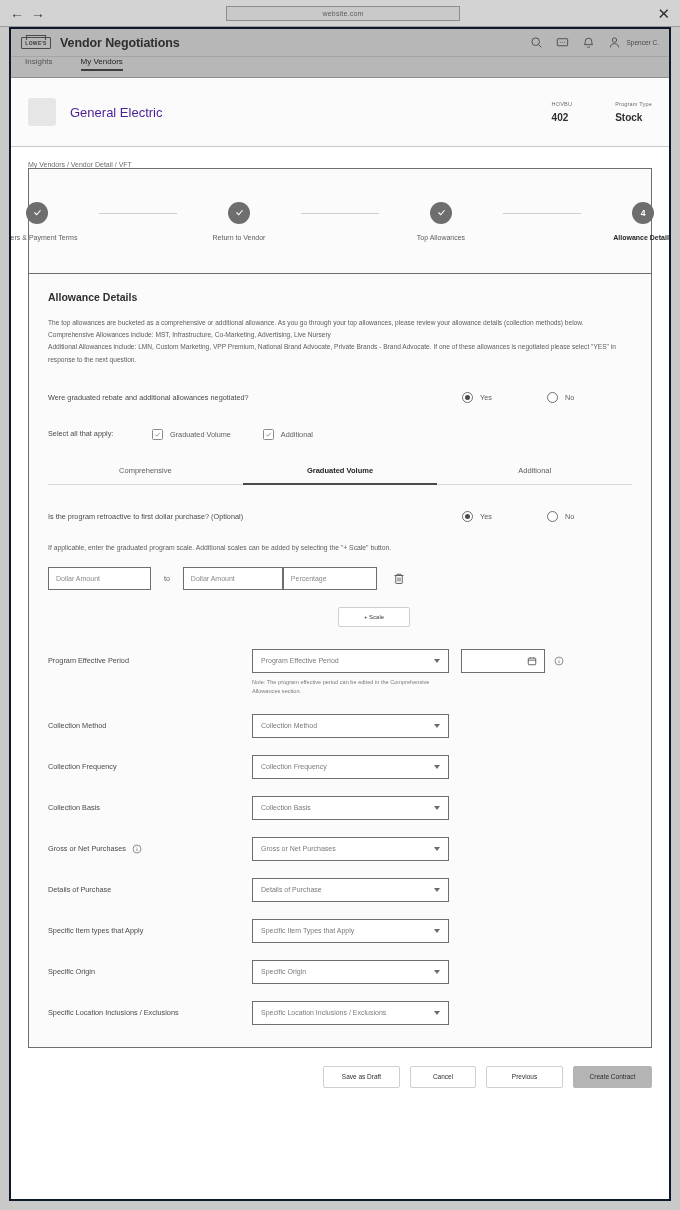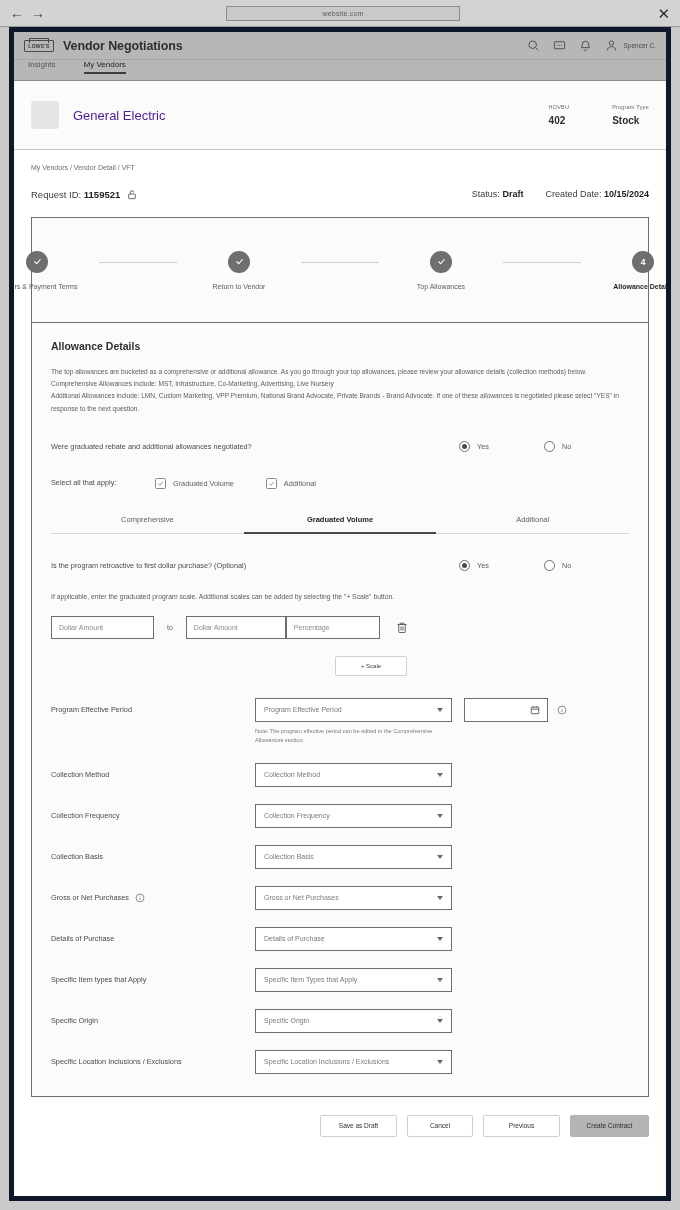--- a/index.html
+++ b/index.html
@@ -35,21 +35,21 @@
   .url-text { font-size: 7px; color: #5d5d5d; letter-spacing: .2px; }
   .close-x {
     position: absolute; right: 10px; top: 50%; transform: translateY(-50%);
     font-size: 15px; color: #2e2e2e; line-height: 1;
   }
 
   
   .app {
     position: absolute; top: 27px; left: 9px; right: 9px; bottom: 9px;
     background: #ffffff;
-    border: 5px solid #0f172a;
+    border: 2px solid #0f172a;
     display: flex; flex-direction: column;
     overflow: hidden;
   }
 
   
   .app-header {
     height: 27px; background: #b7b7b7;
     display: flex; align-items: center;
     padding: 0 10px;
     flex: 0 0 auto;
@@ -321,40 +321,20 @@
             <div class="meta-label">Program Type</div>
             <div class="meta-value">Stock</div>
           </div>
         </div>
       </div>
 
       <div class="crumb-strip">
         <div class="breadcrumb">My Vendors / Vendor Detail / VFT</div>
       </div>
 
-      <div class="request-row">
-        <div class="request-id">
-          <span>Request ID:</span>
-          <b>1159521</b>
-        </div>
-        <svg class="lock-icon" viewBox="0 0 24 24" fill="none" stroke="currentColor" stroke-width="2">
-            <rect x="4" y="11" width="16" height="11" rx="1.5"></rect>
-            <path d="M8 11V7a4 4 0 0 1 8 0"></path>
-          </svg>
-        <div class="request-right">
-          <div>
-            <span>Status:</span>
-            <b>Draft</b>
-          </div>
-          <div>
-            <span>Created Date:</span>
-            <b>10/15/2024</b>
-          </div>
-        </div>
-      </div>
 
       <div class="main-card">
 
         <div class="stepper-wrap">
           <div class="stepper">
             <div class="step">
               <div class="step-circle">
                 <svg class="step-check" viewBox="0 0 24 24" fill="none" stroke="#fff" stroke-width="3">
                     <polyline points="4,12 10,18 20,6"></polyline>
                   </svg>

